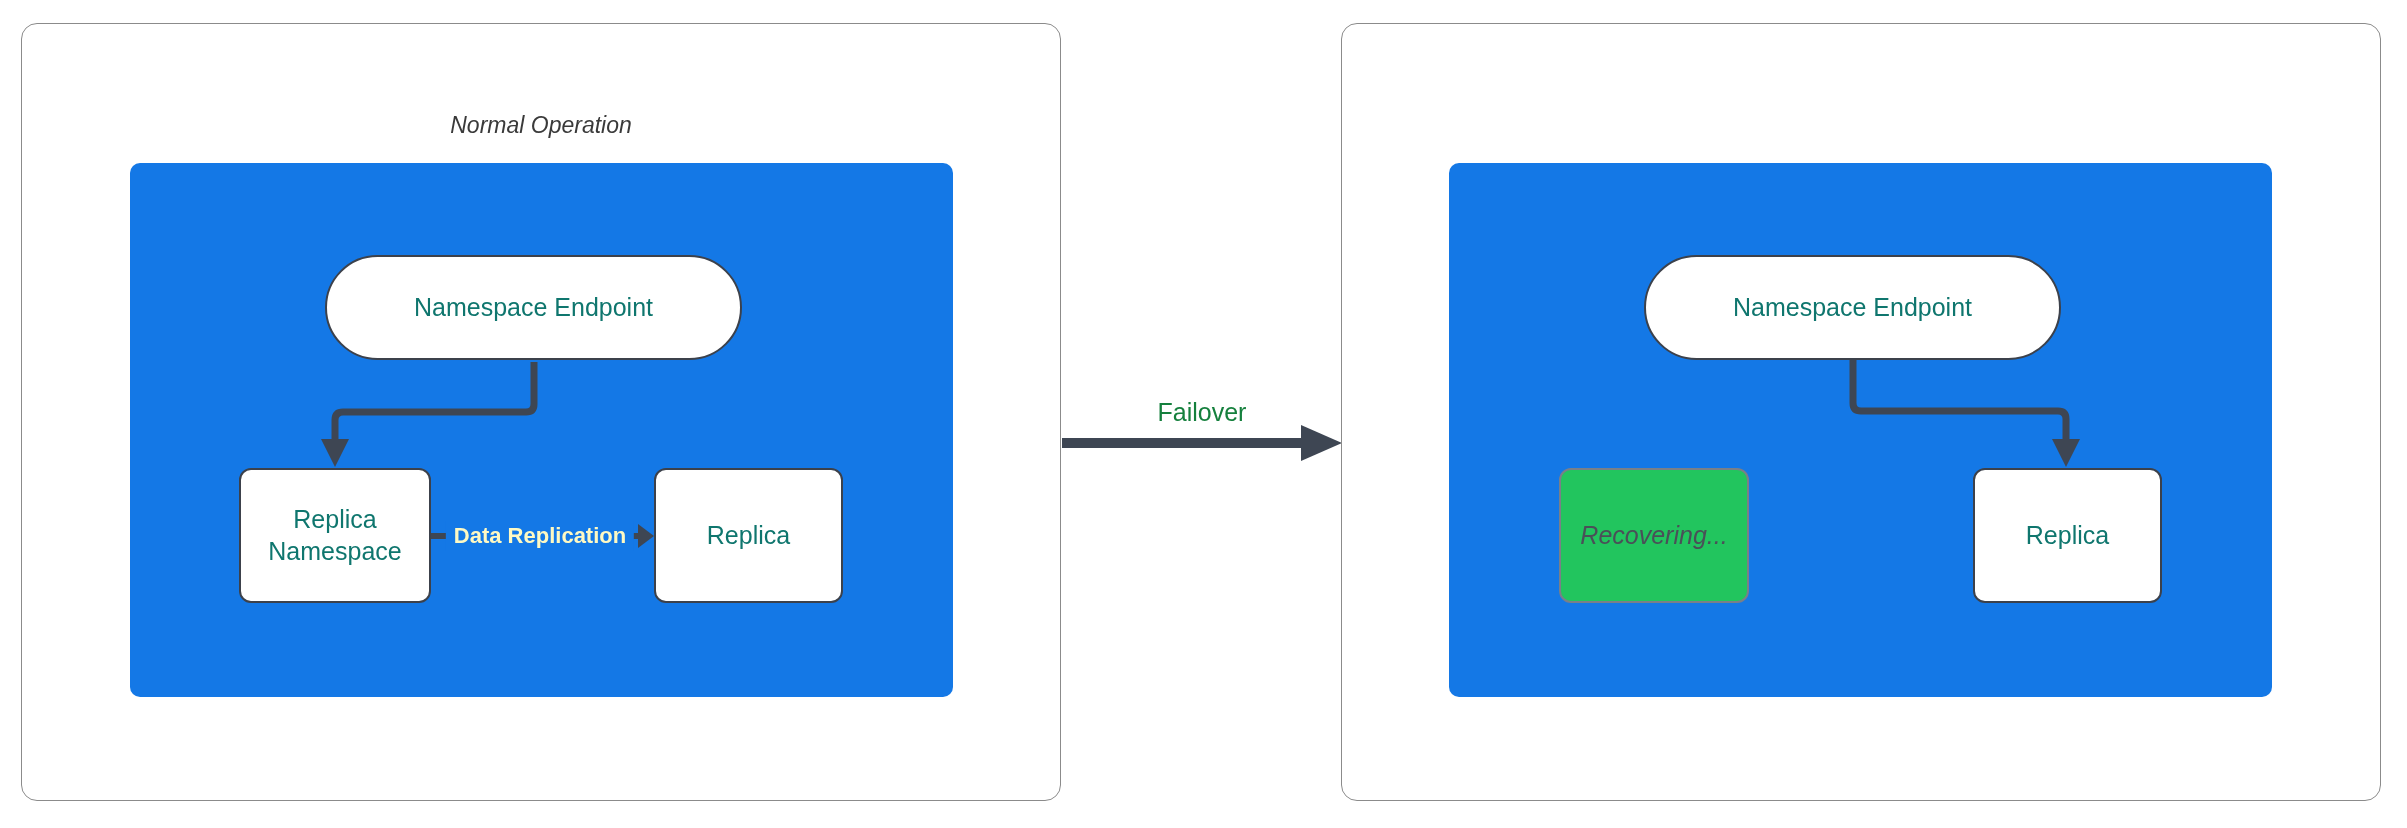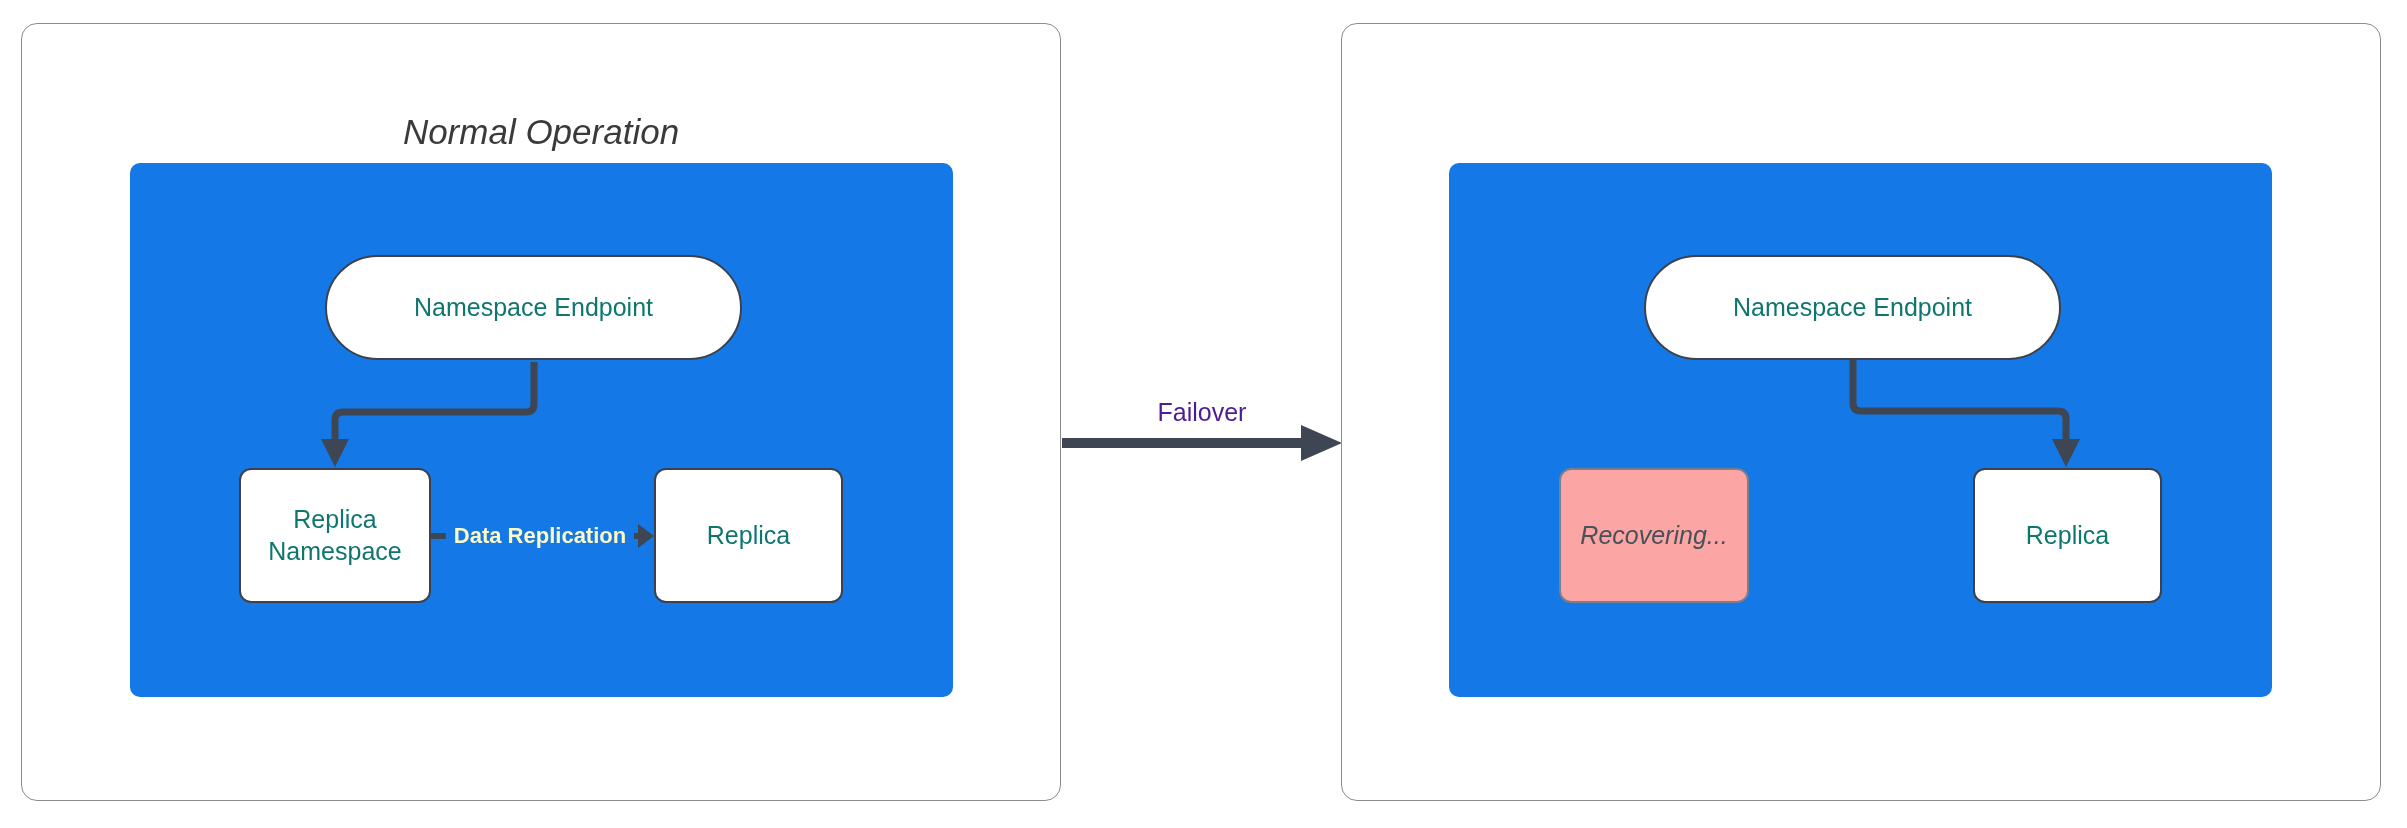--- a/index.html
+++ b/index.html
@@ -24,21 +24,21 @@
   }
   .panel.left  { left: 21px;   width: 1040px; }
   .panel.right { left: 1341px; width: 1040px; }
 
   .panel-title {
     position: absolute;
     top: 88px;
     left: 0;
     width: 100%;
     text-align: center;
-    font-size: 35px;
+    font-size: 23px;
     font-style: italic;
     color: #3A3A3A;
   }
 
   
   .cluster {
     position: absolute;
     top: 139px;
     width: 823px;
     height: 534px;
@@ -72,21 +72,21 @@
     top: 305px;
     height: 135px;
     border: 2px solid #3C414B;
     border-radius: 12px;
     padding: 0 14px;
   }
   .node.box.primary   { left: 109px; width: 192px; }
   .node.box.replica-l { left: 524px; width: 189px; }
   .node.box.recovering {
     left: 110px; width: 190px;
-    background: #fca5a5;
+    background: #22c55e;
     border: 2px solid #7A7F88;
     color: #4A5058;
     font-style: italic;
   }
   .node.box.replica-r { left: 524px; width: 189px; }
 
   .edge-label {
     position: absolute;
     left: 410px;
     top: 373px;
@@ -107,21 +107,21 @@
     width: 282px;
     height: 75px;
   }
   .failover-label {
     position: absolute;
     top: 0;
     left: 0;
     width: 100%;
     text-align: center;
     font-size: 25px;
-    color: #4c1d95;
+    color: #15803d;
   }
   .failover svg { position: absolute; left: 0; top: 0; }
 </style>
 </head>
 <body>
 
 <div class="canvas">
 
   <section class="panel left">
     <div class="panel-title">Normal Operation</div>

